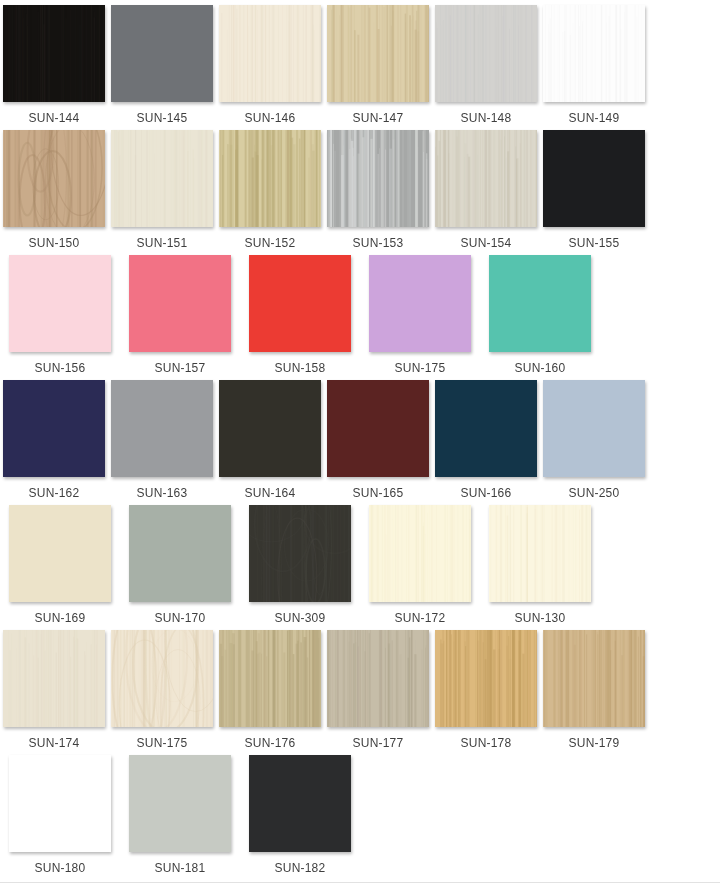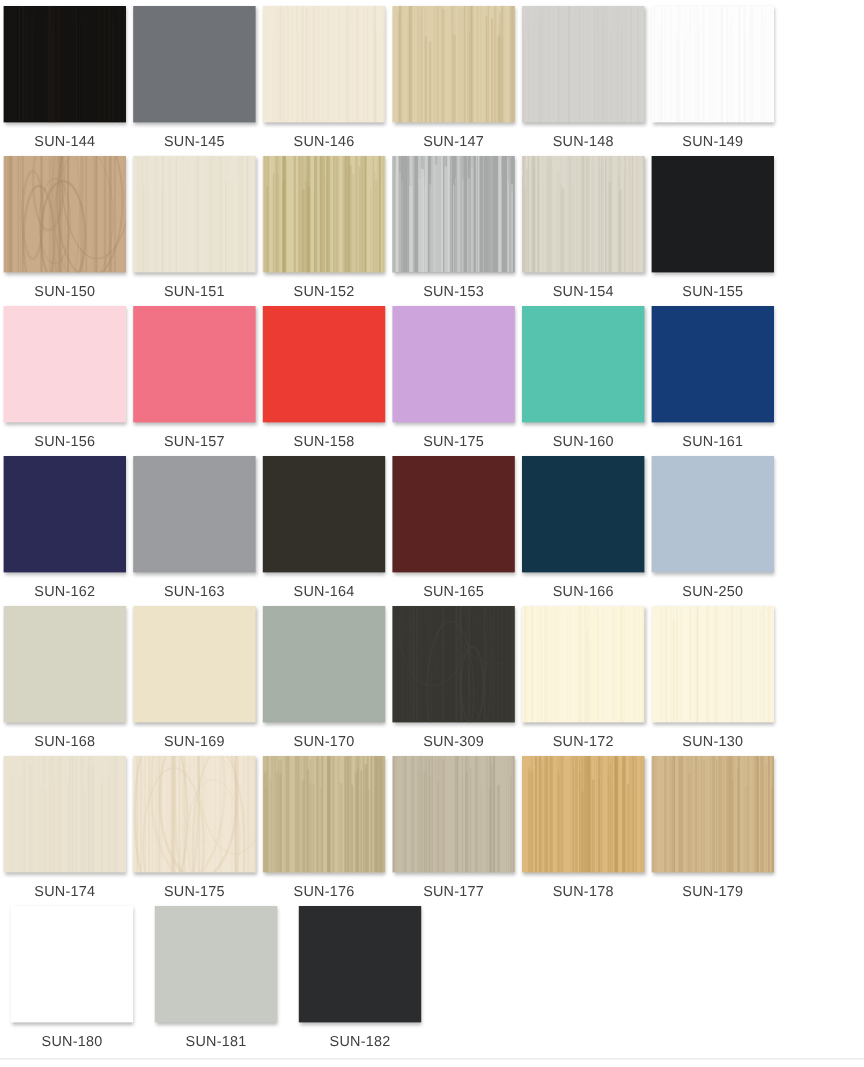--- a/index.html
+++ b/index.html
@@ -836,24 +836,20 @@
         <div class="swatch-label">SUN-158</div>
       </div>
       <div class="swatch-cell">
         <div class="swatch-chip" style="background-color: rgb(205, 164, 220);"></div>
         <div class="swatch-label">SUN-175</div>
       </div>
       <div class="swatch-cell">
         <div class="swatch-chip" style="background-color: rgb(86, 195, 174);"></div>
         <div class="swatch-label">SUN-160</div>
       </div>
-      <div class="swatch-cell">
-        <div class="swatch-chip" style="background-color: rgb(22, 60, 119);"></div>
-        <div class="swatch-label">SUN-161</div>
-      </div>
     </div>
     <div class="swatch-row">
       <div class="swatch-cell">
         <div class="swatch-chip" style="background-color: rgb(43, 43, 85);"></div>
         <div class="swatch-label">SUN-162</div>
       </div>
       <div class="swatch-cell">
         <div class="swatch-chip" style="background-color: rgb(154, 156, 159);"></div>
         <div class="swatch-label">SUN-163</div>
       </div>
@@ -868,24 +864,20 @@
       <div class="swatch-cell">
         <div class="swatch-chip" style="background-color: rgb(19, 53, 73);"></div>
         <div class="swatch-label">SUN-166</div>
       </div>
       <div class="swatch-cell">
         <div class="swatch-chip" style="background-color: rgb(179, 194, 211);"></div>
         <div class="swatch-label">SUN-250</div>
       </div>
     </div>
     <div class="swatch-row">
-      <div class="swatch-cell">
-        <div class="swatch-chip" style="background-color: rgb(214, 212, 194);"></div>
-        <div class="swatch-label">SUN-168</div>
-      </div>
       <div class="swatch-cell">
         <div class="swatch-chip" style="background-color: rgb(236, 227, 201);"></div>
         <div class="swatch-label">SUN-169</div>
       </div>
       <div class="swatch-cell">
         <div class="swatch-chip" style="background-color: rgb(167, 176, 167);"></div>
         <div class="swatch-label">SUN-170</div>
       </div>
       <div class="swatch-cell">
         <div class="swatch-chip" style="background-color: rgb(55, 54, 48);">

